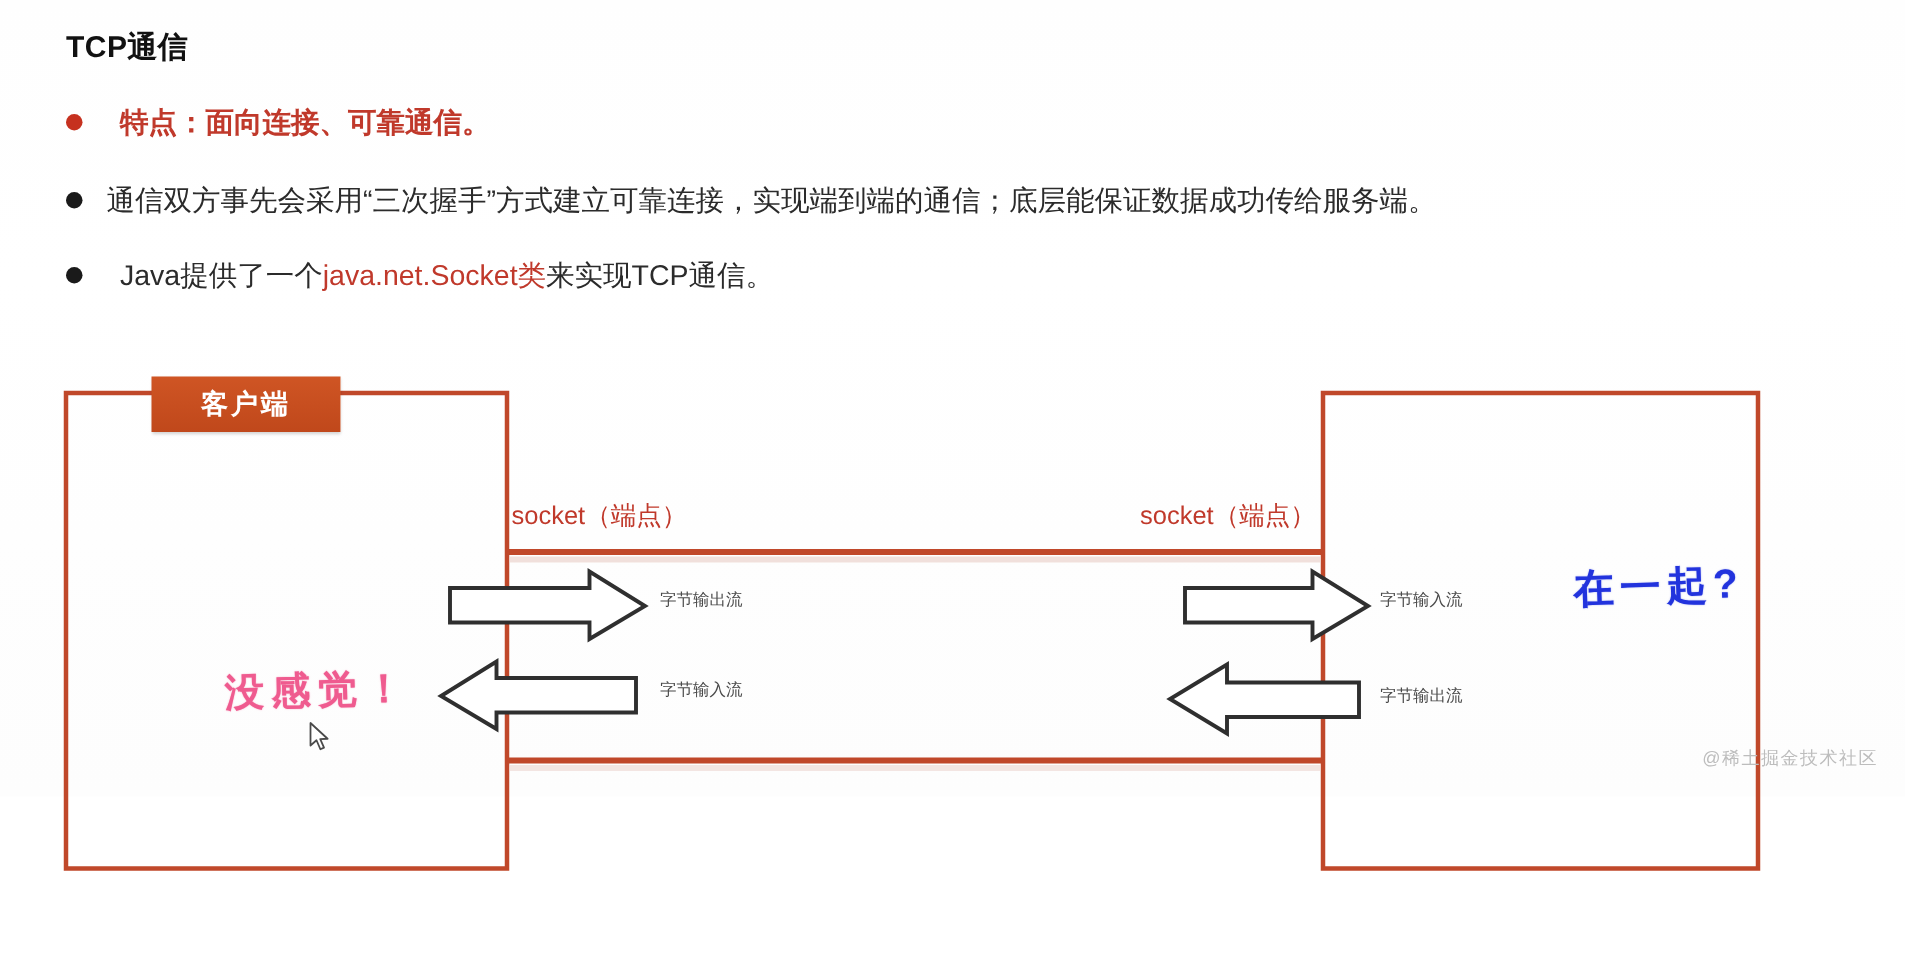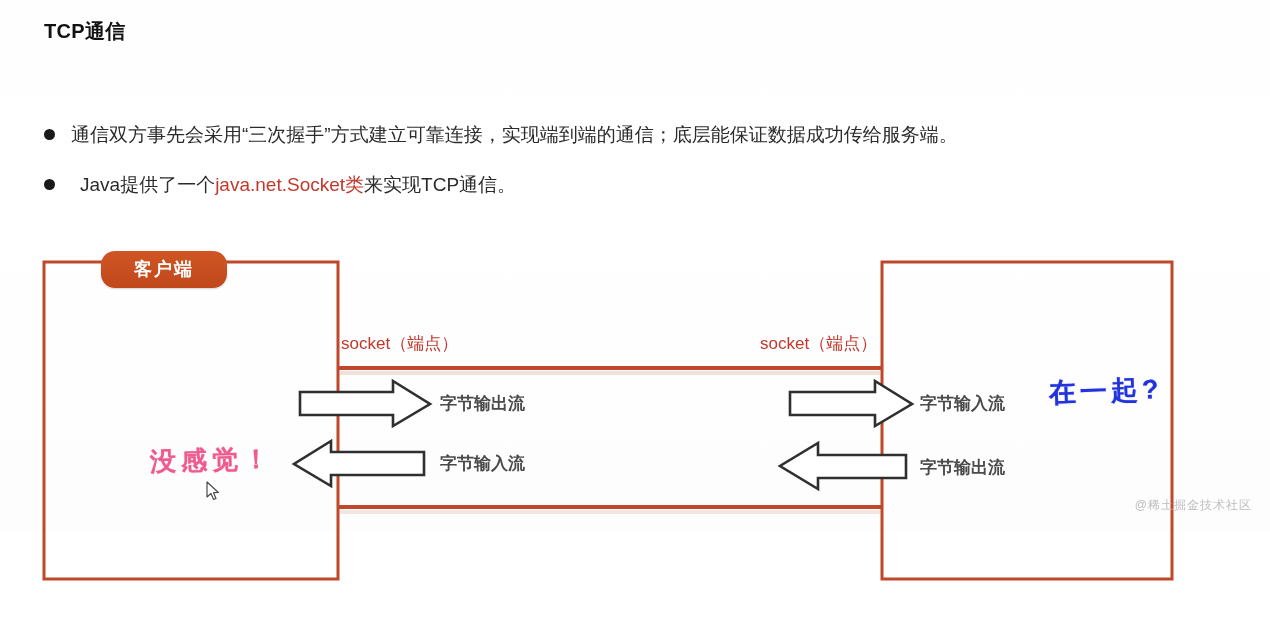--- a/index.html
+++ b/index.html
@@ -71,36 +71,36 @@
     background: #c8501f;
     background: linear-gradient(180deg,#cf5524 0%, #c0481b 100%);
     color: #ffffff;
     font-size: 18px;
     font-weight: bold;
     letter-spacing: 2px;
     text-align: center;
     padding: 6px 0 7px 0;
     box-shadow: 0 1px 2px rgba(0,0,0,0.18);
   }
-  #client-header { left: 101px; top: 251px; width: 126px; border-radius: 14px; }
+  #client-header { left: 101px; top: 251px; width: 126px; }
   #server-header { left: 939px; top: 251px; width: 126px; }
 
   .socket-label {
     position: absolute;
     font-size: 17px;
     color: #c0392b;
     white-space: nowrap;
   }
   #socket-left  { left: 341px; top: 332px; }
   #socket-right { left: 760px; top: 332px; }
 
   .stream-label {
     position: absolute;
-    font-size: 17px;
-    font-weight: bold;
+    font-size: 11px;
+    font-weight: normal;
     color: #4a4a4a;
     white-space: nowrap;
   }
   #lbl-c-out { left: 440px; top: 392px; }
   #lbl-c-in  { left: 440px; top: 452px; }
   #lbl-s-in  { left: 920px; top: 392px; }
   #lbl-s-out { left: 920px; top: 456px; }
 
   .hand-note {
     position: absolute;
@@ -140,20 +140,24 @@
     letter-spacing: 1px;
   }
 </style>
 </head>
 <body>
 
 <div id="page">
 
   <div class="page-title">TCP通信</div>
 
+  <div class="bullet-row b1">
+    <span class="bullet-dot"></span>
+    <span class="bullet-text">特点：面向连接、可靠通信。</span>
+  </div>
 
   <div class="bullet-row b2">
     <span class="bullet-dot"></span>
     <span class="bullet-text">通信双方事先会采用“三次握手”方式建立可靠连接，实现端到端的通信；底层能保证数据成功传给服务端。</span>
   </div>
 
   <div class="bullet-row b3">
     <span class="bullet-dot"></span>
     <span class="bullet-text"><span>Java提供了一个</span><span class="red-code">java.net.Socket类</span><span>来实现TCP通信。</span></span>
   </div>

